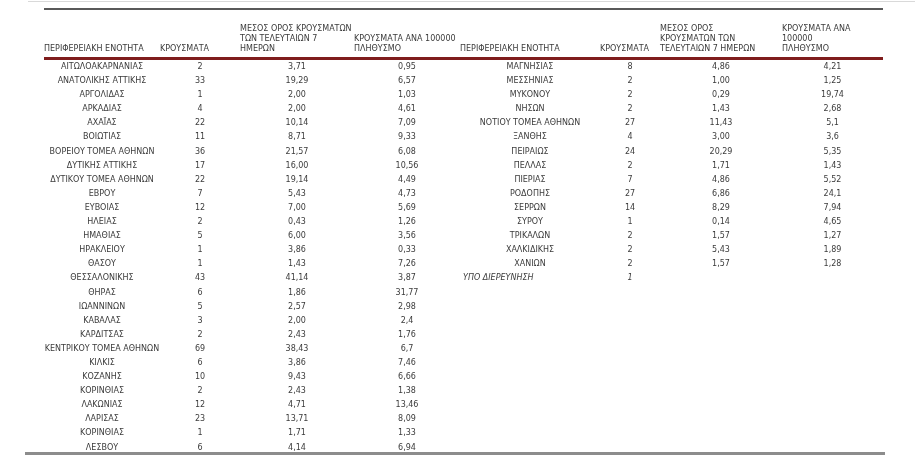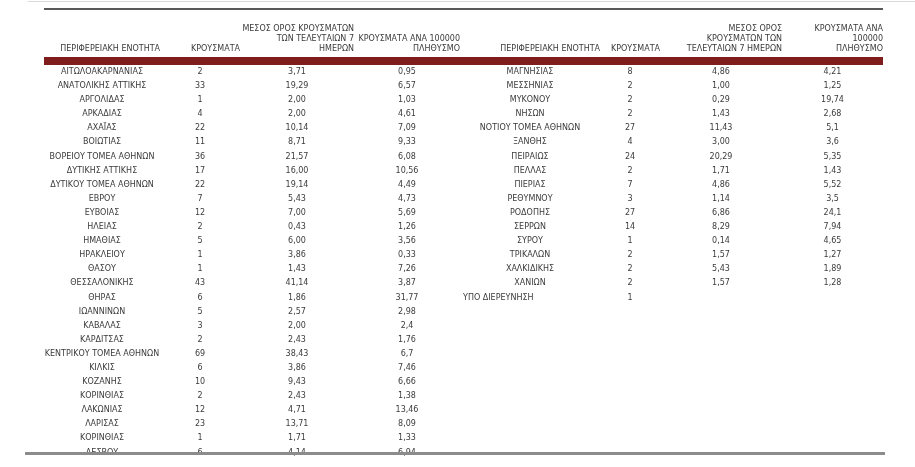--- a/index.html
+++ b/index.html
@@ -36,40 +36,41 @@
     border-collapse: collapse;
     table-layout: fixed;
     font-size: 8px;
   }
   .t-left  { width: 416px; }
   .t-right { width: 423px; }
   th {
     font-weight: normal;
     font-size: 8px;
     line-height: 10px;
-    text-align: right;
+    text-align: left;
     vertical-align: bottom;
     white-space: pre-line;
     height: 44px;
     padding: 0 0 3px 0;
-    border-bottom: 8px solid #7f1d1d;
+    border-bottom: 3px solid #7f1d1d;
     color: #3b3b3b;
   }
   td {
     font-size: 8px;
     text-align: center;
     vertical-align: middle;
     padding: 0;
     height: 14.1px;
     line-height: 14.1px;
     white-space: nowrap;
     overflow: visible;
     color: #3b3b3b;
   }
   .italic-row td {
+    font-style: italic;
     margin-left: 20px;
   }
   .italic-row td:first-child {
     text-align: left;
     padding-left: 3px;
   }
   .bottom-rule {
     position: absolute;
     left: 25px;
     top: 452px;
@@ -342,26 +343,20 @@
           <td>1,71</td>
           <td>1,43</td>
         </tr>
         <tr>
           <td>ΠΙΕΡΙΑΣ</td>
           <td>7</td>
           <td>4,86</td>
           <td>5,52</td>
         </tr>
         <tr>
-          <td>ΡΕΘΥΜΝΟΥ</td>
-          <td>3</td>
-          <td>1,14</td>
-          <td>3,5</td>
-        </tr>
-        <tr>
           <td>ΡΟΔΟΠΗΣ</td>
           <td>27</td>
           <td>6,86</td>
           <td>24,1</td>
         </tr>
         <tr>
           <td>ΣΕΡΡΩΝ</td>
           <td>14</td>
           <td>8,29</td>
           <td>7,94</td>

